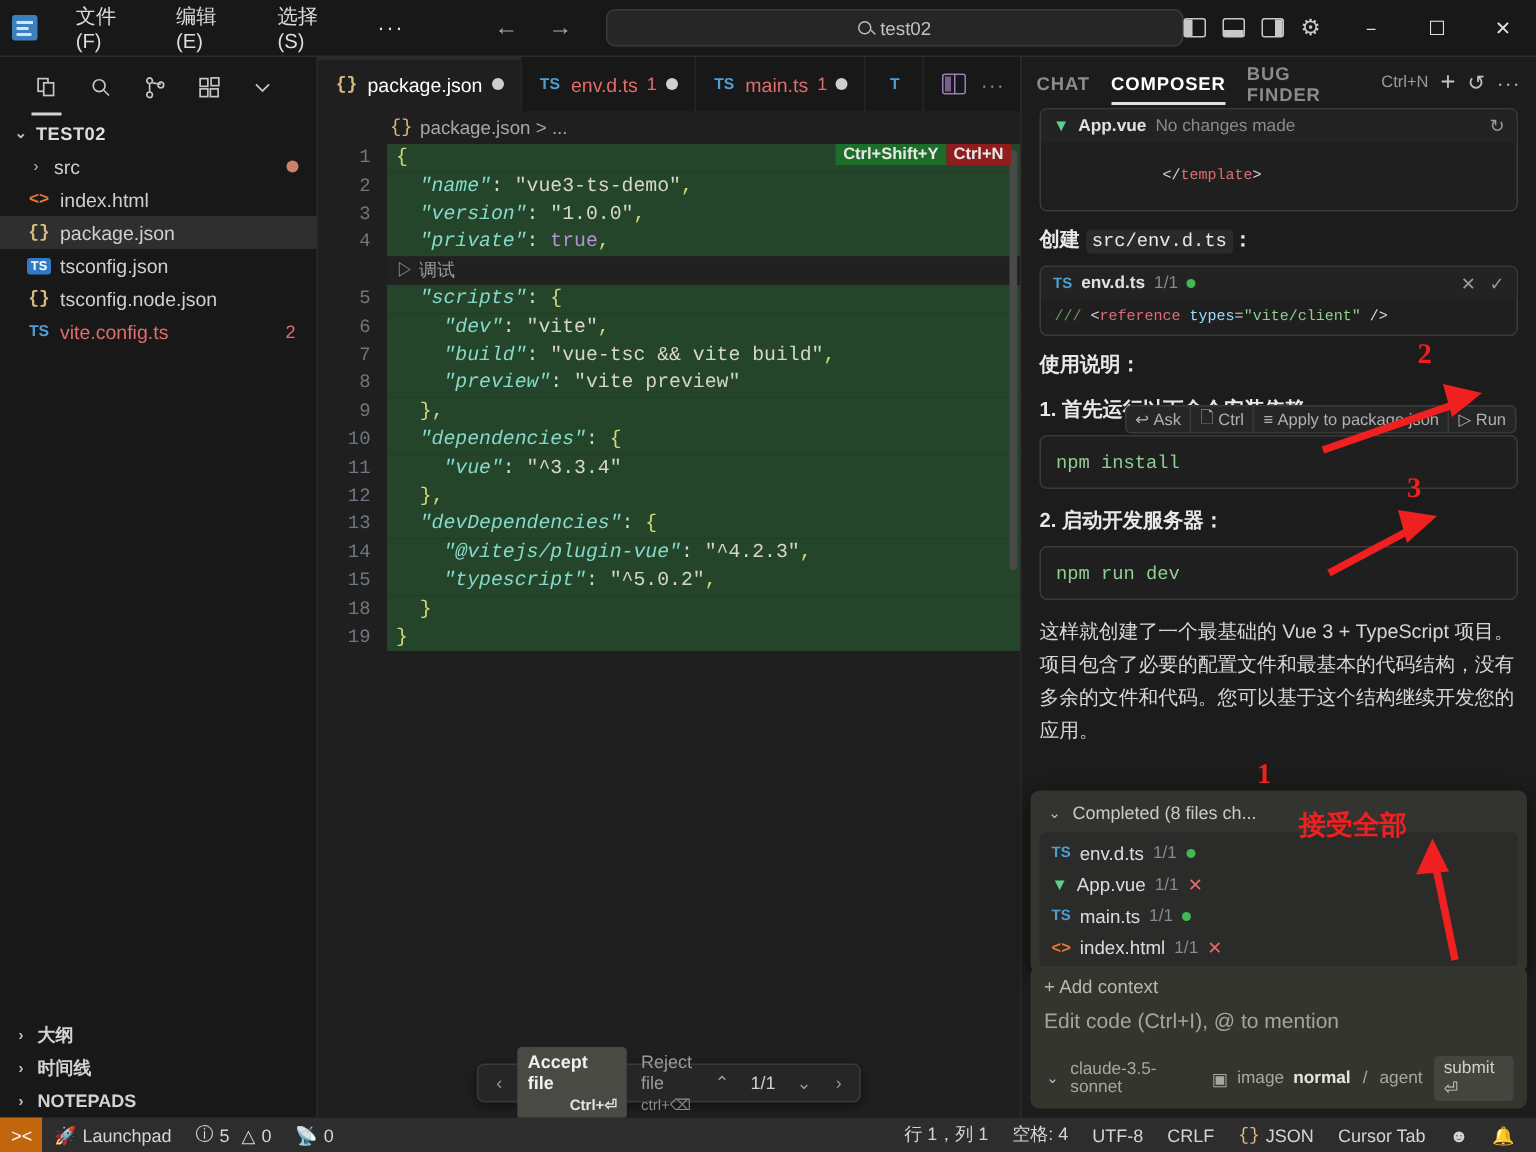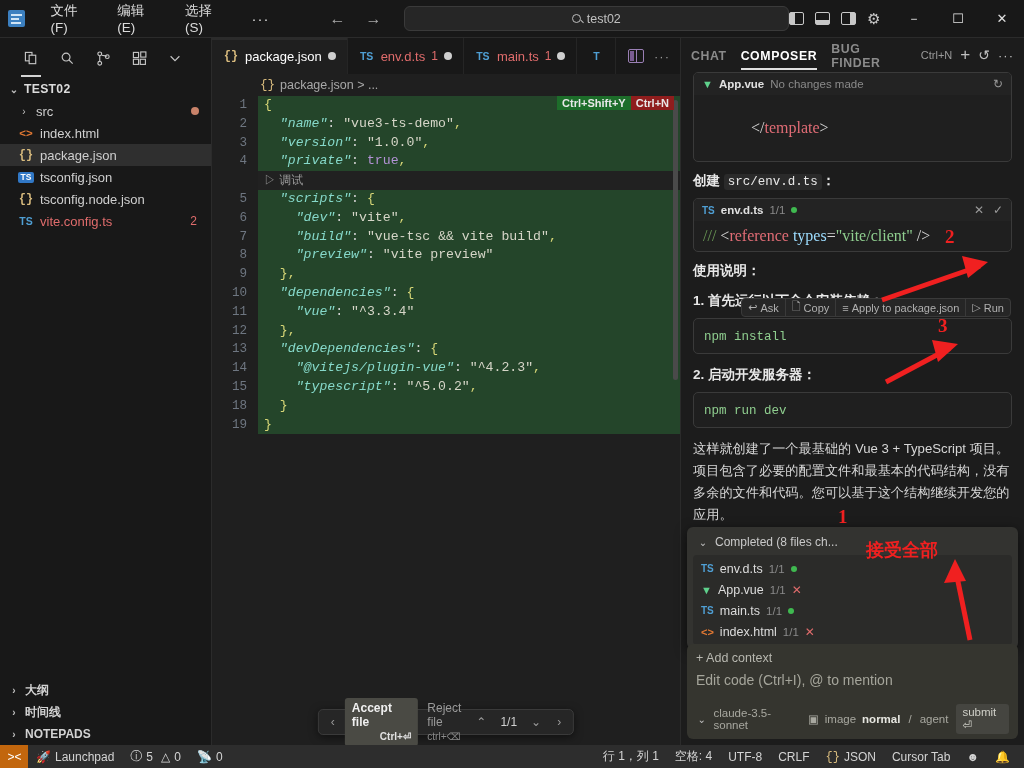--- a/index.html
+++ b/index.html
@@ -156,21 +156,21 @@
   .ptab.active::after { content:''; position:absolute; left:0; right:0; bottom:0; height:1.6px; background:#e0e0e0; }
   .pt-right { margin-left:auto; display:flex; align-items:center; gap:8px; color:#c0c0c0; }
   .pt-kbd { font-size:11px; color:#9a9a9a; }
   .pbody { flex:1; overflow:hidden; padding: 0 12px; position:relative; }
 
   .filecard { border: 1px solid #3a3a3a; border-radius: 5px; background:#1f1f1f; margin-bottom: 10px; overflow:hidden;}
   .fc-head { display:flex; align-items:center; gap:6px; padding: 4px 8px; font-size: 11.8px; background:#232323;}
   .fc-name { font-weight:bold; color:#e0e0e0; font-size:11.5px; }
   .fc-meta { color:#8a8a8a; font-size:11.5px; }
   .fc-right { margin-left:auto; display:flex; gap:9px; color:#9a9a9a; font-size:12px;}
-  .fc-code { padding: 6px 9px; font-family:Liberation Serif, serif; font-size:16px; white-space:pre; overflow:hidden;}
+  .fc-code { padding: 6px 9px; font-family:Liberation Mono, monospace; font-size:10px; white-space:pre; overflow:hidden;}
   .vue-tri { color:#5fd18c; font-size:11px; }
   .ts-mark { color:#4f9fd4; font-size:10px; font-weight:bold; }
   .html-mark { color:#e37933; font-size:11px; font-weight:bold; }
   .dotg { width:6px; height:6px; border-radius:50%; background:#3fb950; display:inline-block;}
 
   .ptitle { font-size: 13.5px; font-weight: bold; color: #e8e8e8; margin: 8px 0 8px; }
   .ptitle .mono { font-family:"Liberation Mono", monospace; background:#2a2a2a; padding:1px 4px; border-radius:3px; font-weight:normal; font-size:12.5px;}
   .psub { font-size: 13.5px; font-weight: bold; color: #e8e8e8; margin: 12px 0 8px; }
   .cmdbox { border:1px solid #3a3a3a; border-radius:5px; background:#1f1f1f; padding: 9px 10px; margin-bottom: 4px; position:relative;}
   .cmdbox code { font-family:"Liberation Mono", monospace; font-size: 12.5px; color:#8fce8f; }
@@ -537,21 +537,21 @@
 
         <div class="psub">1. 首先运行以下命令安装依赖：</div>
         <div class="cmdbox">
           <div class="toolbar">
             <span class="tb-btn">
                 <span>↩</span>
                 <span>Ask</span>
               </span>
             <span class="tb-btn">
                 <span>🗋</span>
-                <span>Copy</span>
+                <span>Ctrl</span>
               </span>
             <span class="tb-btn">
                 <span>≡</span>
                 <span>Apply to package.json</span>
               </span>
             <span class="tb-btn">
                 <span>▷</span>
                 <span>Run</span>
               </span>
           </div>

